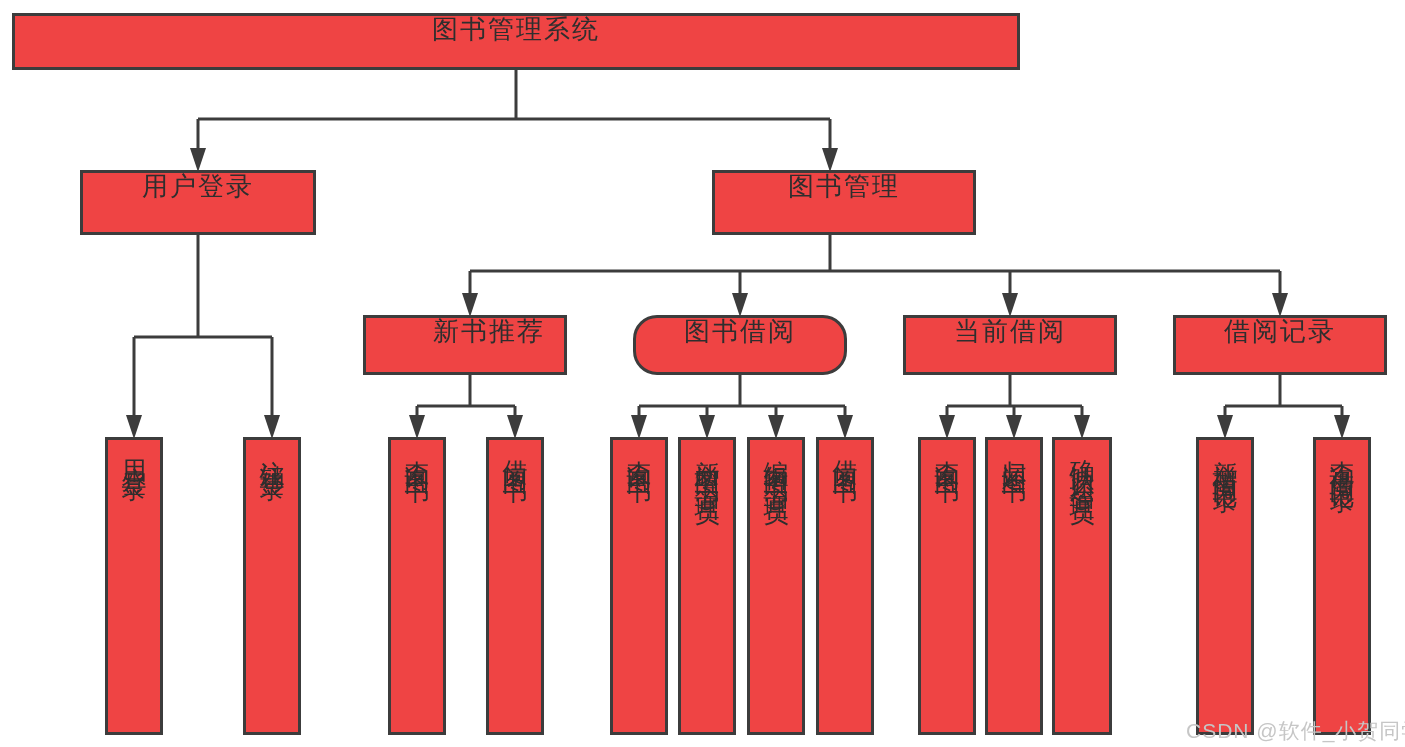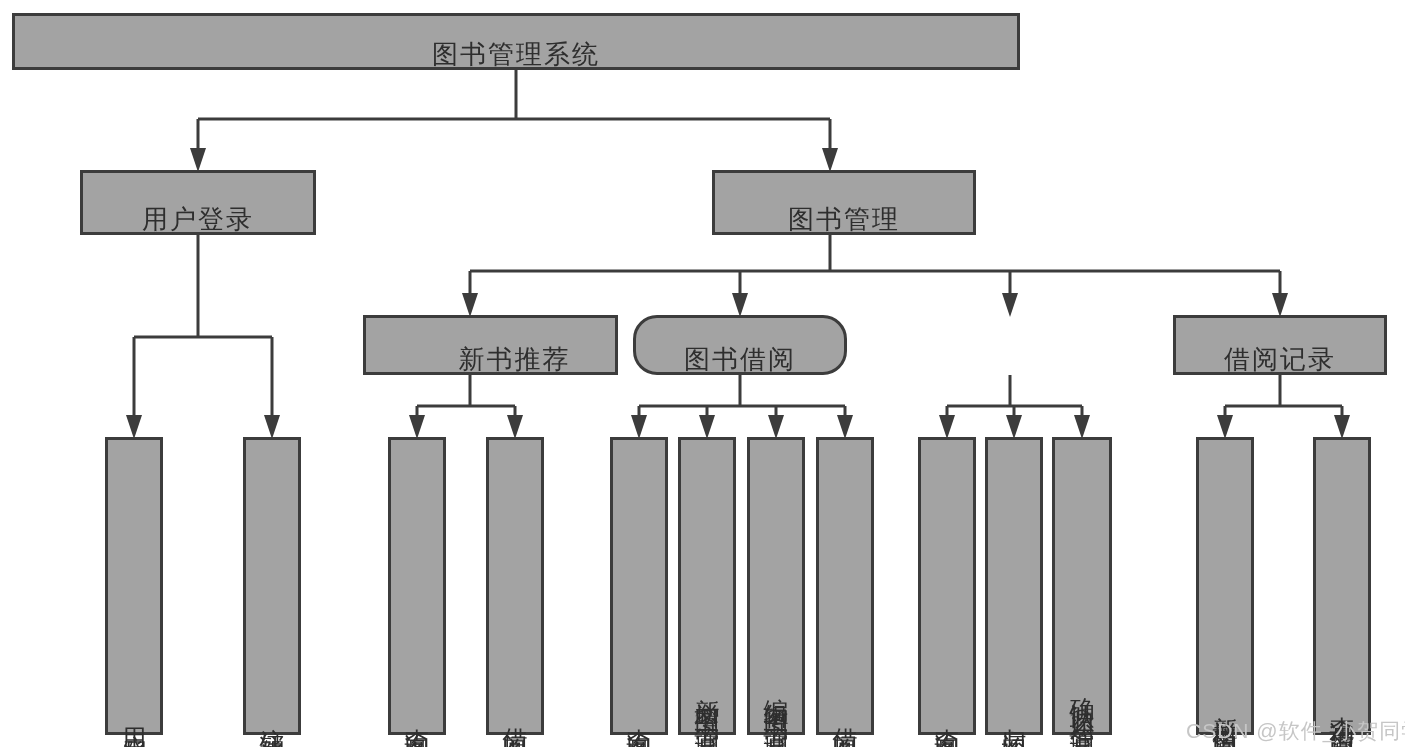--- a/index.html
+++ b/index.html
@@ -17,24 +17,24 @@
   }
   .connectors {
     position: absolute;
     left: 0;
     top: 0;
     z-index: 1;
   }
   .node {
     position: absolute;
     box-sizing: border-box;
-    background: #a3a3a3;
+    background: #ef4444;
     border: 3px solid #3c3c3c;
     display: flex;
-    align-items: flex-end;
+    align-items: flex-start;
     justify-content: center;
     color: #2e2e2e;
     z-index: 2;
   }
   .h-label {
     font-size: 26px;
     letter-spacing: 2px;
     white-space: nowrap;
     line-height: 1;
   }
@@ -109,25 +109,28 @@
     <span class="h-label">图书管理系统</span>
   </div>
 
   <div class="node" style="left:80px; top:170px; width:236px; height:65px;">
     <span class="h-label">用户登录</span>
   </div>
   <div class="node" style="left:712px; top:170px; width:264px; height:65px;">
     <span class="h-label">图书管理</span>
   </div>
 
-  <div class="node" style="left:363px; top:315px; width:255px; height:60px;padding-left:48px;">
+  <div class="node" style="left:363px; top:315px; width:204px; height:60px;padding-left:48px;">
     <span class="h-label">新书推荐</span>
   </div>
   <div class="node" style="left:633px; top:315px; width:214px; height:60px;border-radius:24px;">
     <span class="h-label">图书借阅</span>
+  </div>
+  <div class="node" style="left:903px; top:315px; width:214px; height:60px;">
+    <span class="h-label">当前借阅</span>
   </div>
   <div class="node" style="left:1173px; top:315px; width:214px; height:60px;">
     <span class="h-label">借阅记录</span>
   </div>
 
   <div class="node" style="left:105px; top:437px; width:58px; height:298px;">
     <span class="v-label">用户登录</span>
   </div>
   <div class="node" style="left:243px; top:437px; width:58px; height:298px;">
     <span class="v-label">注销登录</span>

